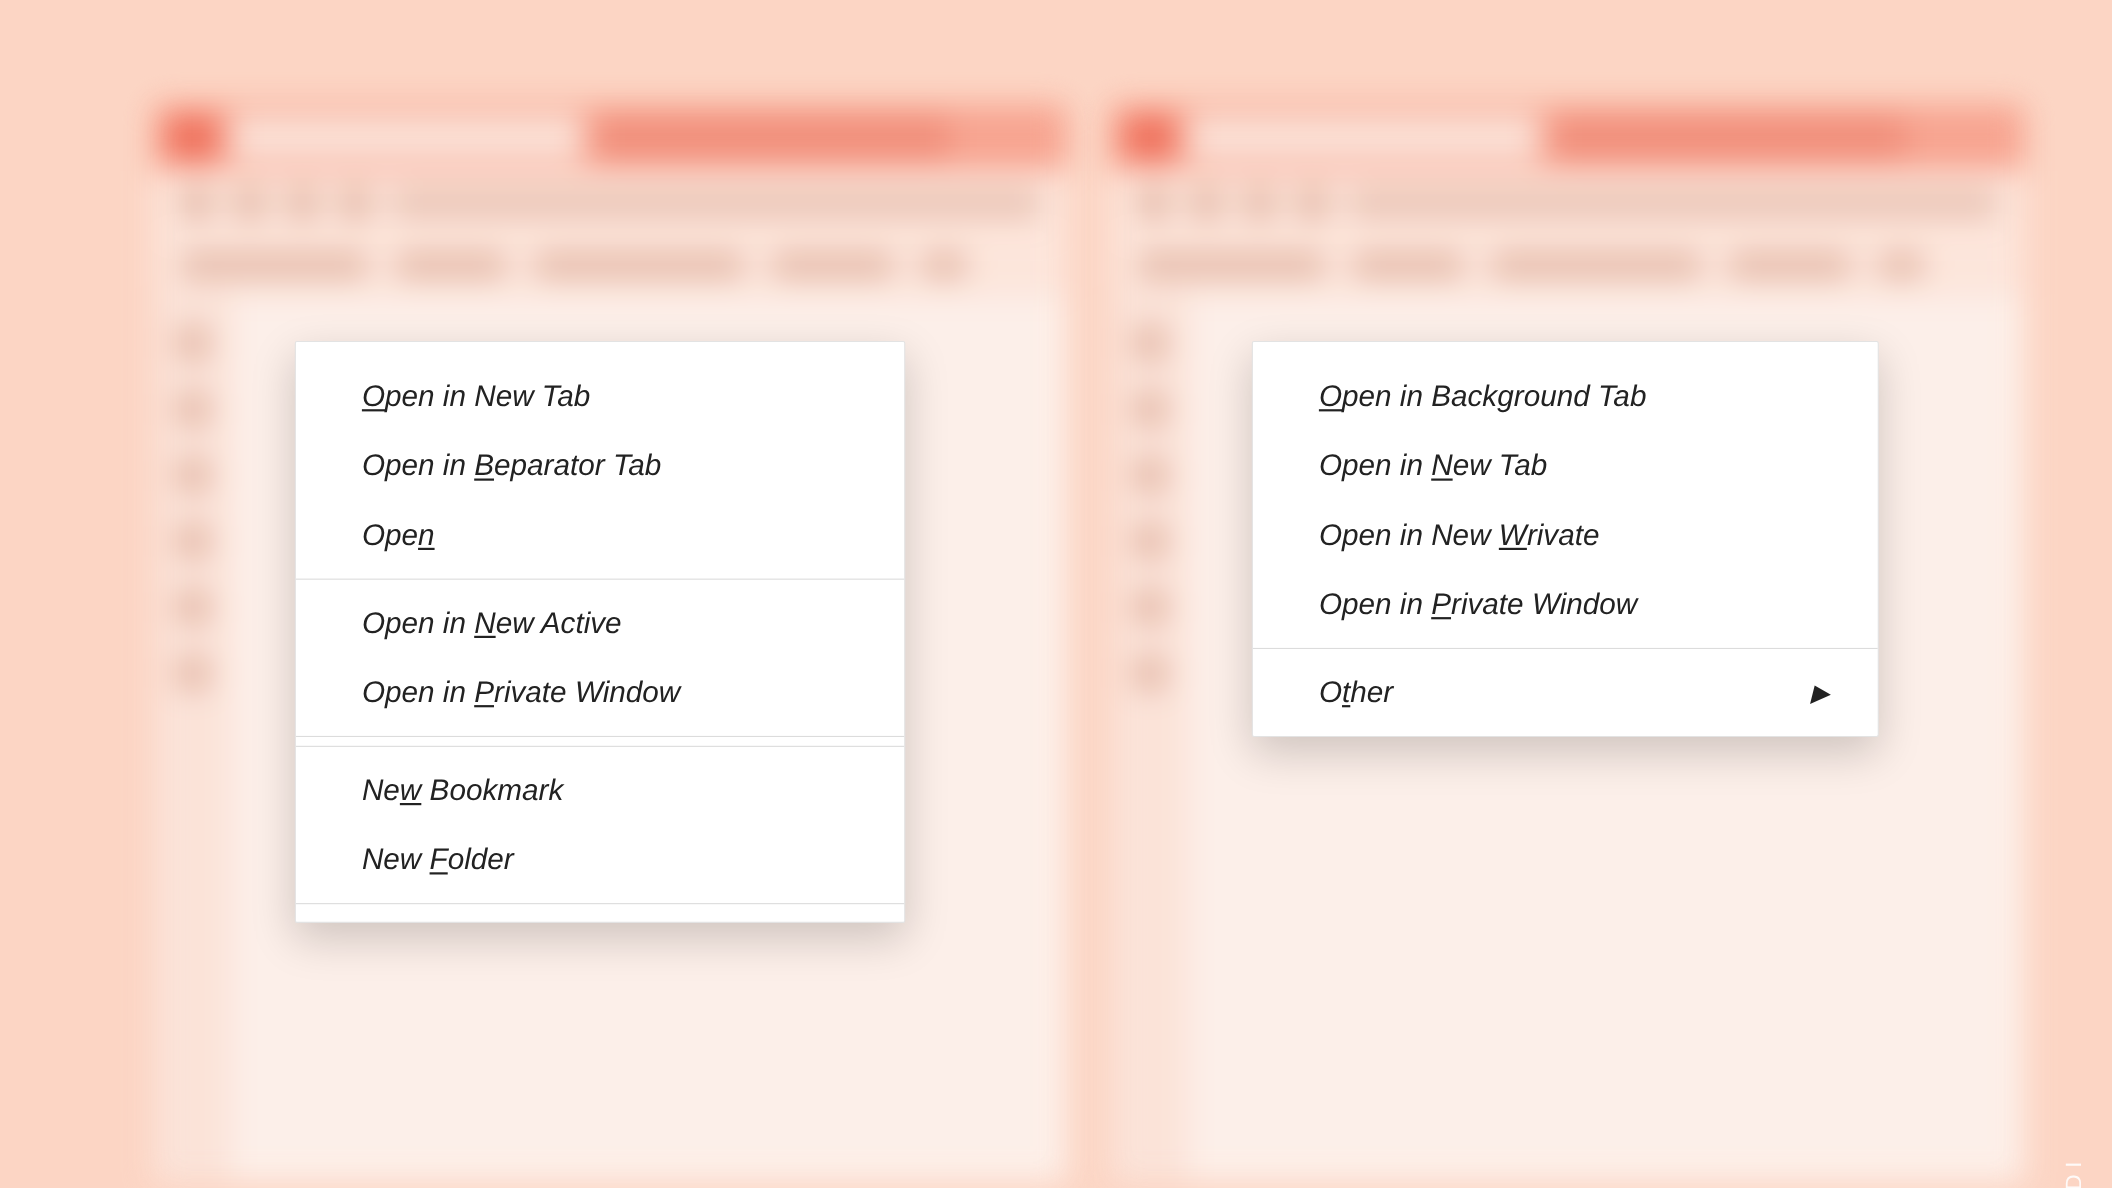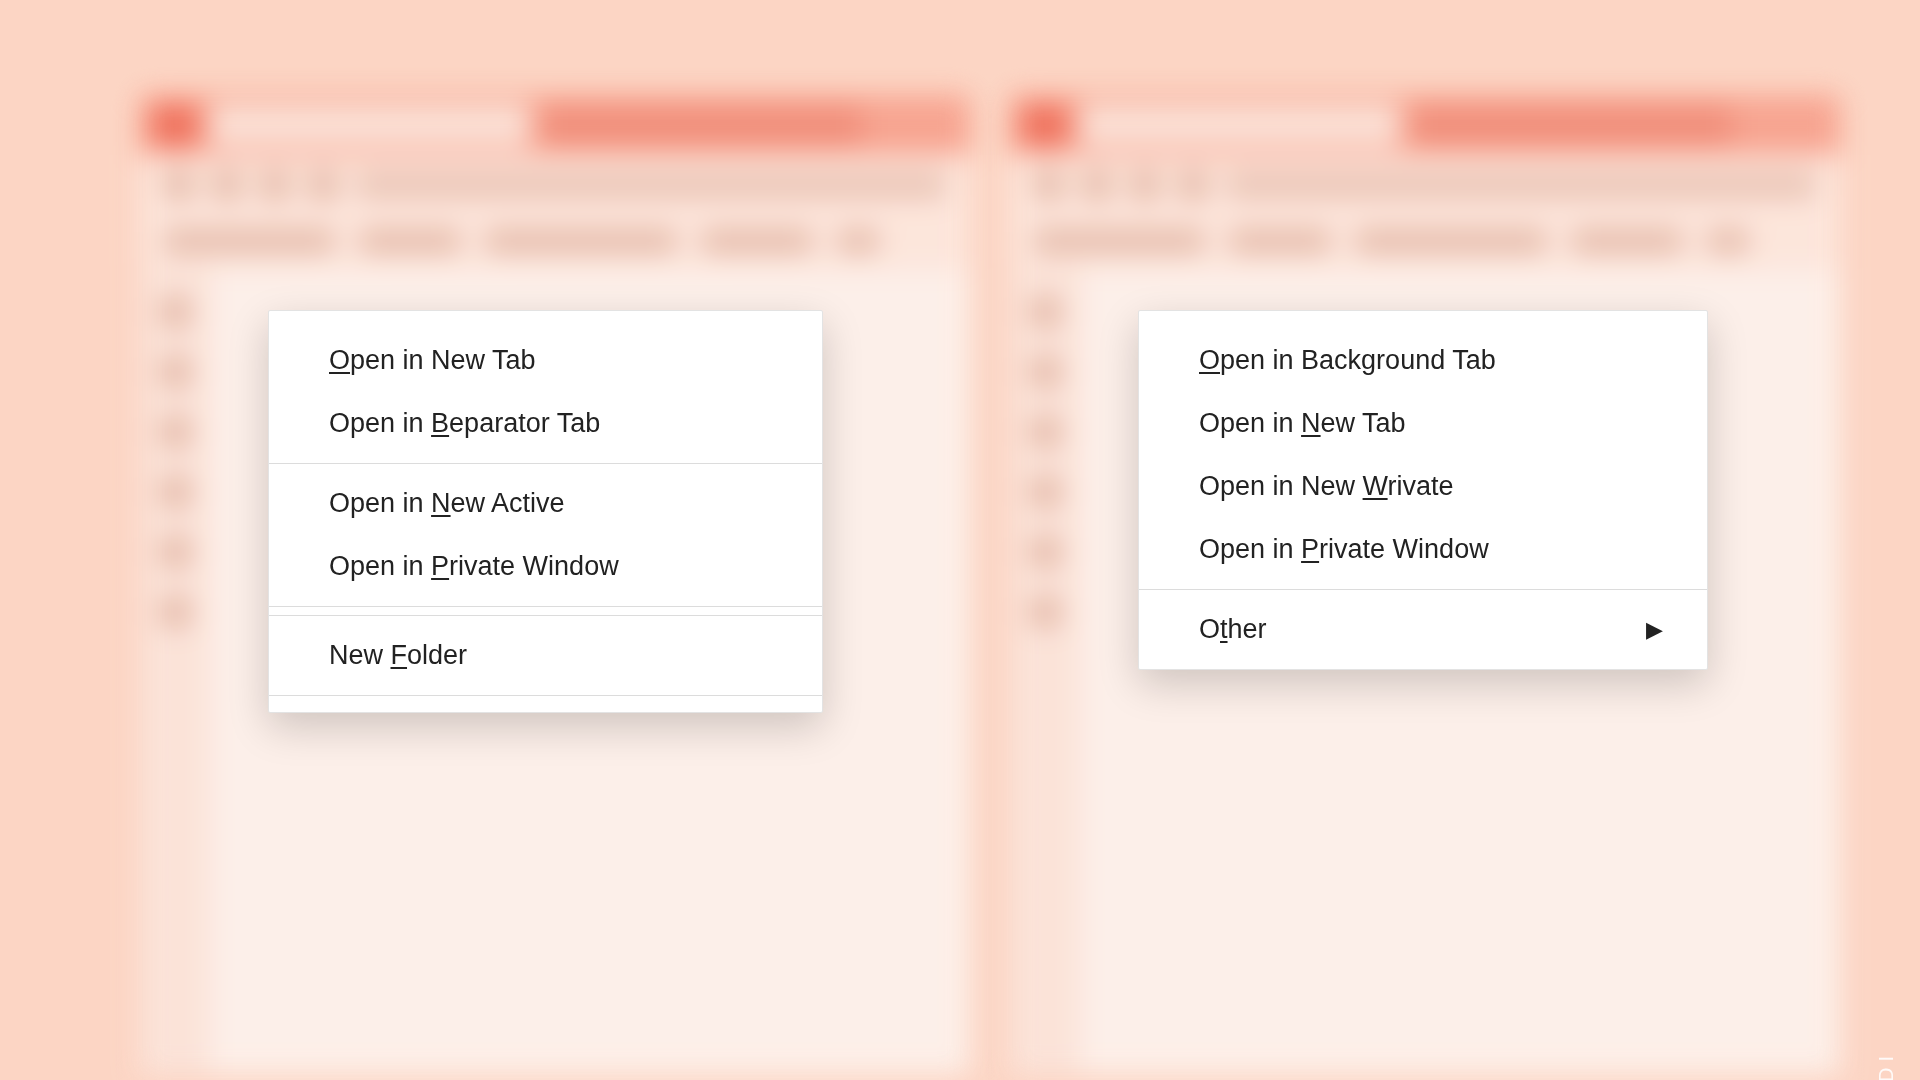--- a/index.html
+++ b/index.html
@@ -88,20 +88,21 @@
   .menu.left  { left: 268px; top: 310px; width: 555px; padding-top: 18px; }
   .menu.right { left: 1138px; top: 310px; width: 570px; padding-top: 18px; }
 
   .menu-item {
     padding: 18px 44px 18px 60px;
     display: flex;
     align-items: center;
     justify-content: space-between;
     cursor: default;
     white-space: nowrap;
+    font-style: italic;
   }
   .menu-item .mn { text-decoration: underline; text-underline-offset: 3px; }
   .menu-item .arrow {
     font-size: 22px;
     color: #222;
   }
   .menu-sep {
     height: 1px;
     background: #dcdcdc;
     margin: 8px 0;
@@ -192,29 +193,35 @@
   </div>
 </div>
 
 <div class="menu left">
   <div class="menu-item">
     <span><span></span><span class="mn">O</span><span>pen in New Tab</span></span>
   </div>
   <div class="menu-item">
     <span><span>Open in </span><span class="mn">B</span><span>eparator Tab</span></span>
   </div>
+  <div class="menu-item">
+    <span><span>Ope</span><span class="mn">n</span><span></span></span>
+  </div>
   <div class="menu-sep"></div>
   <div class="menu-item">
     <span><span>Open in </span><span class="mn">N</span><span>ew Active</span></span>
   </div>
   <div class="menu-item">
     <span><span>Open in </span><span class="mn">P</span><span>rivate Window</span></span>
   </div>
   <div class="menu-sep"></div>
   <div class="menu-sep"></div>
+  <div class="menu-item">
+    <span><span>Ne</span><span class="mn">w</span><span> Bookmark</span></span>
+  </div>
   <div class="menu-item">
     <span><span>New </span><span class="mn">F</span><span>older</span></span>
   </div>
   <div class="menu-sep"></div>
 </div>
 
 <div class="menu right">
   <div class="menu-item">
     <span><span></span><span class="mn">O</span><span>pen in Background Tab</span></span>
   </div>

